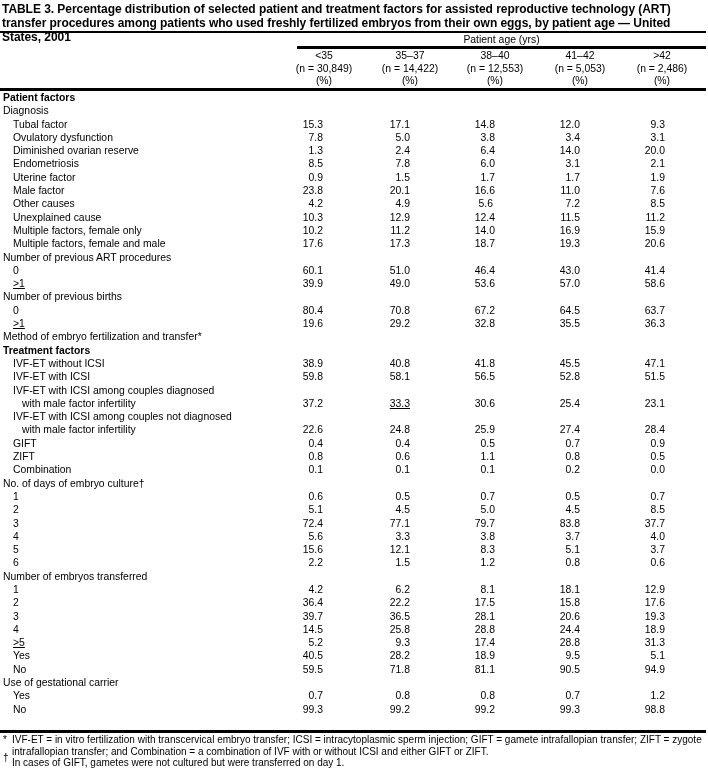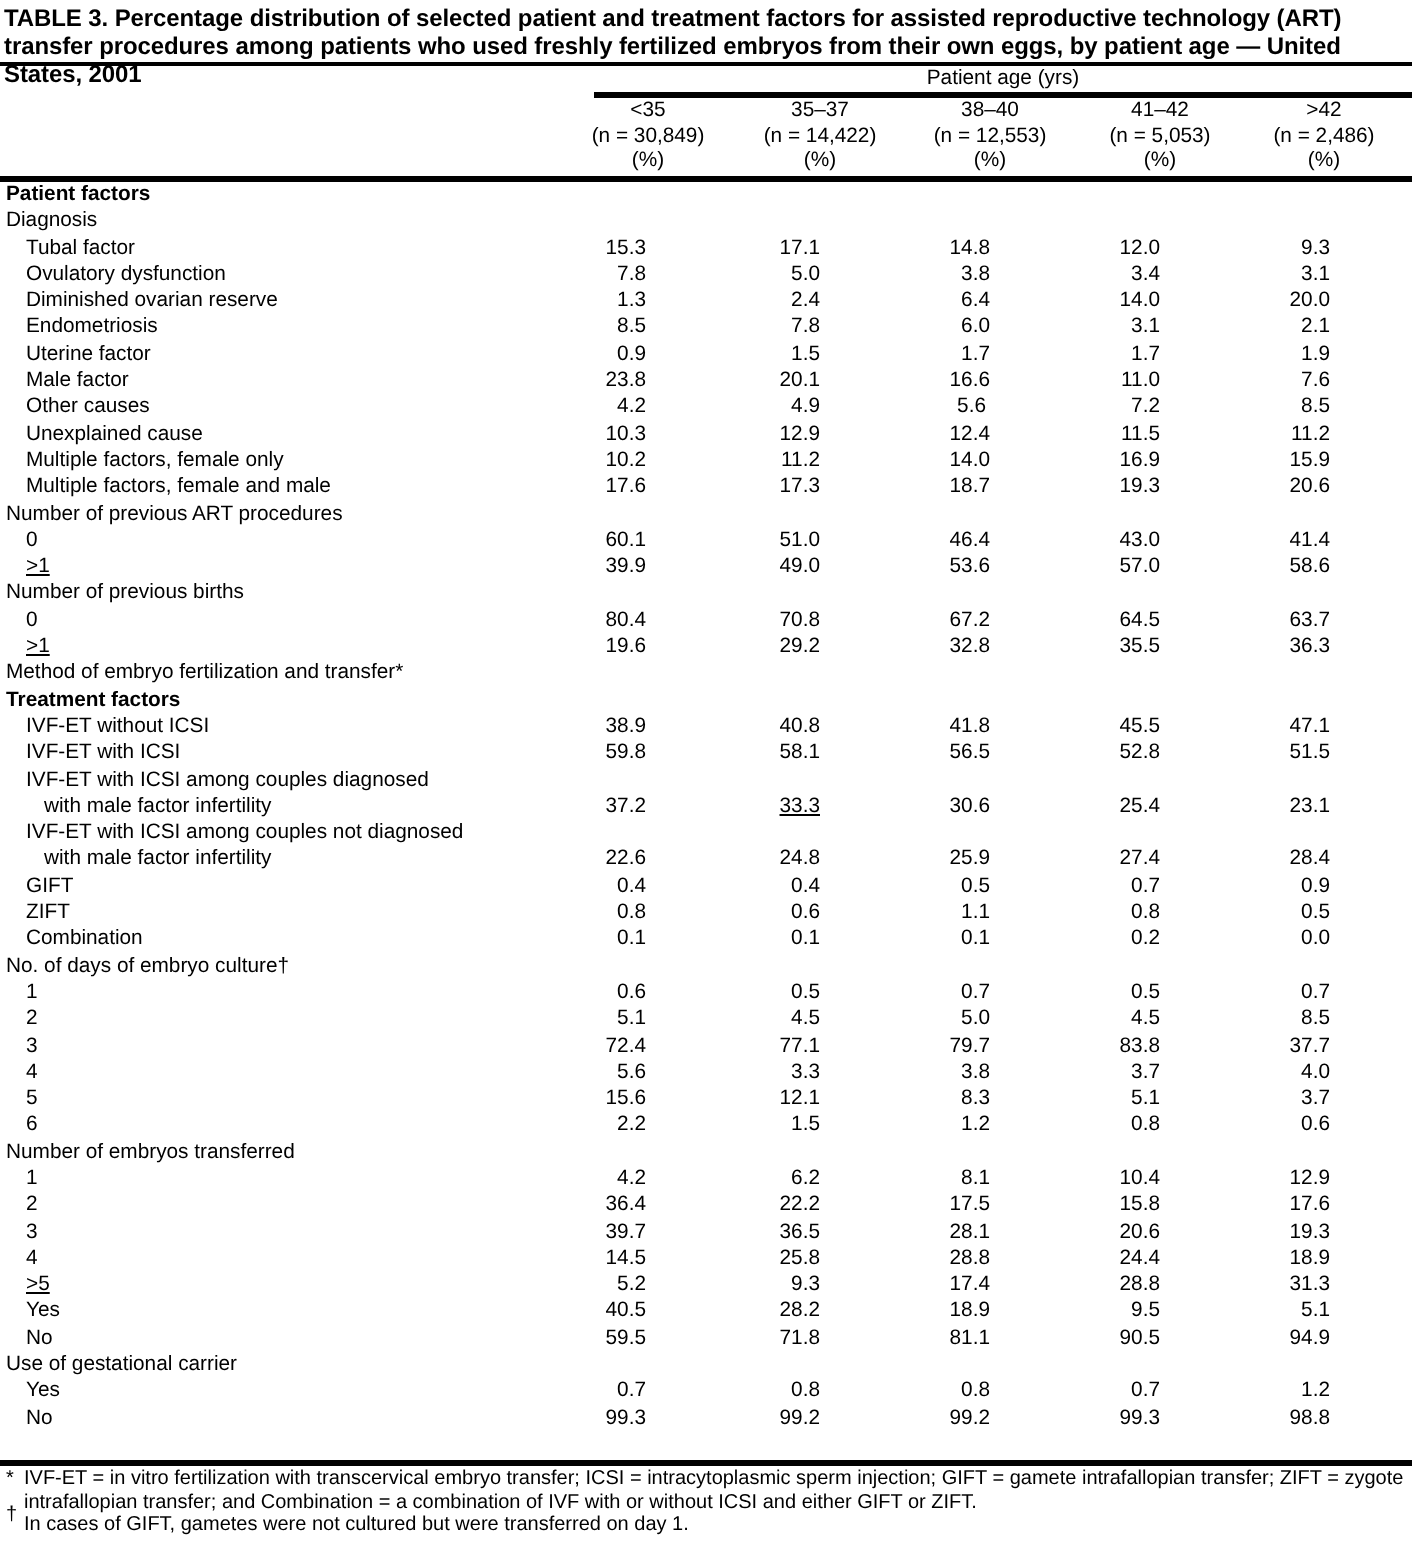--- a/index.html
+++ b/index.html
@@ -328,21 +328,21 @@
       <span class="v" style="left: 615px;">0.6</span>
     </div>
     <div class="row sub">
       <span class="lbl"><span>Number of embryos transferred</span></span>
     </div>
     <div class="row item">
       <span class="lbl"><span>1</span></span>
       <span class="v" style="left: 273px;">4.2</span>
       <span class="v" style="left: 360px;">6.2</span>
       <span class="v" style="left: 445px;">8.1</span>
-      <span class="v" style="left: 530px;">10.4</span>
+      <span class="v" style="left: 530px;">18.1</span>
       <span class="v" style="left: 615px;">12.9</span>
     </div>
     <div class="row item">
       <span class="lbl"><span>2</span></span>
       <span class="v" style="left: 273px;">36.4</span>
       <span class="v" style="left: 360px;">22.2</span>
       <span class="v" style="left: 445px;">17.5</span>
       <span class="v" style="left: 530px;">15.8</span>
       <span class="v" style="left: 615px;">17.6</span>
     </div>

